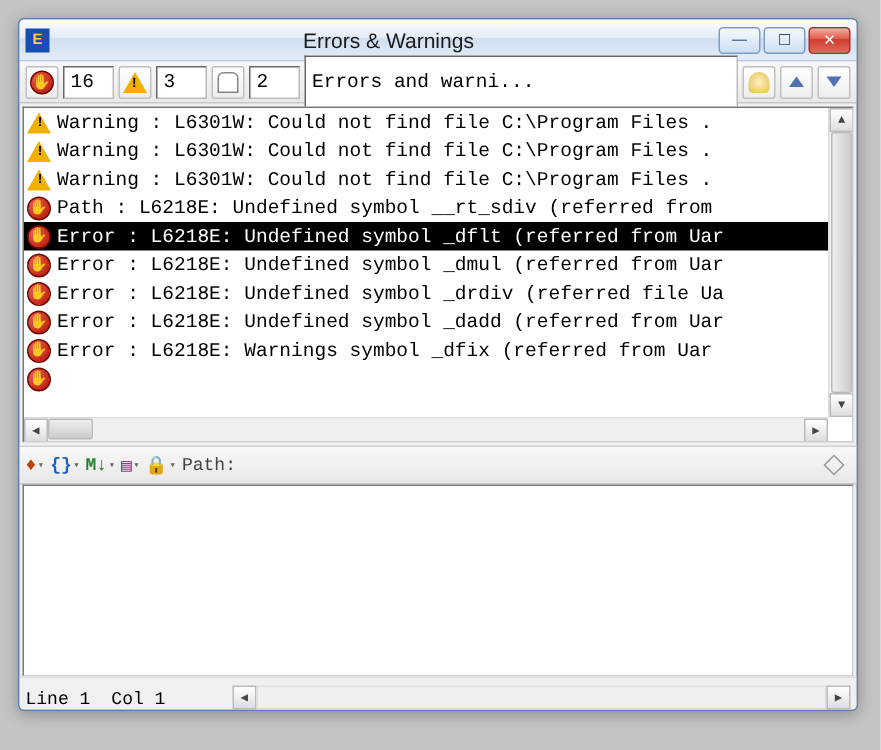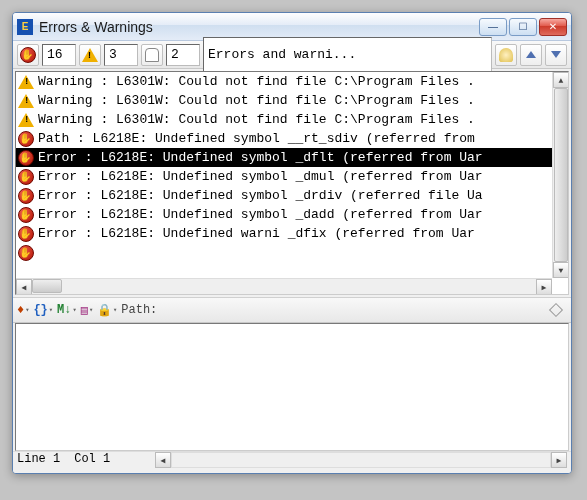--- a/index.html
+++ b/index.html
@@ -29,20 +29,21 @@
     width: 16px; height: 16px;
     background: #1550b0;
     margin-right: 6px;
     display: flex; align-items: center; justify-content: center;
     color: #ffd040; font-size: 10px; font-weight: bold;
   }
   .titlebar .title {
     flex: 1;
     color: #1a1a1a;
     font-size: 14px;
+    text-align: center;
   }
   .win-btns { display: flex; gap: 2px; }
   .win-btn {
     width: 28px; height: 18px;
     border: 1px solid #7a9cc6;
     border-radius: 3px;
     background: linear-gradient(#f6fafe, #cddff2);
     display: flex; align-items: center; justify-content: center;
     font-size: 10px; color: #2a4a7a;
     cursor: pointer;
@@ -156,21 +157,21 @@
 
   .edit-area {
     height: 128px;
     background: #fff;
     border: 1px inset #ccc;
     margin: 0 2px;
   }
   .statusbar {
     height: 22px;
     background: #f0f0f0;
-    display:flex; align-items:flex-start;
+    display:flex; align-items:flex-end;
     font-family: "Courier New", monospace;
     font-size: 12px;
     padding: 0 4px; gap: 14px;
     border-top:1px solid #ddd;
   }
   .statusbar .hs { display:flex; align-items:center; margin-left:auto;}
   .statusbar .hs .sb-btn{width:16px;height:16px;}
   .statusbar .hs .sb-track{width:380px;height:16px;background:#efefef;border:1px solid #ddd;}
 </style>
 </head>
@@ -260,21 +261,21 @@
         <div class="msg-row">
           <span class="row-ico">
             <span class="ico-stop">✋</span>
           </span>
           <span>Error   : L6218E: Undefined symbol _dadd (referred from Uar</span>
         </div>
         <div class="msg-row">
           <span class="row-ico">
             <span class="ico-stop">✋</span>
           </span>
-          <span>Error   : L6218E: Undefined warni _dfix (referred from Uar</span>
+          <span>Error   : L6218E: Warnings symbol _dfix (referred from Uar</span>
         </div>
         <div class="msg-row">
           <span class="row-ico">
             <span class="ico-stop">✋</span>
           </span>
         </div>
       </div>
     <div class="scroll-v">
       <div class="sb-btn">▲</div>
       <div class="sb-track">

